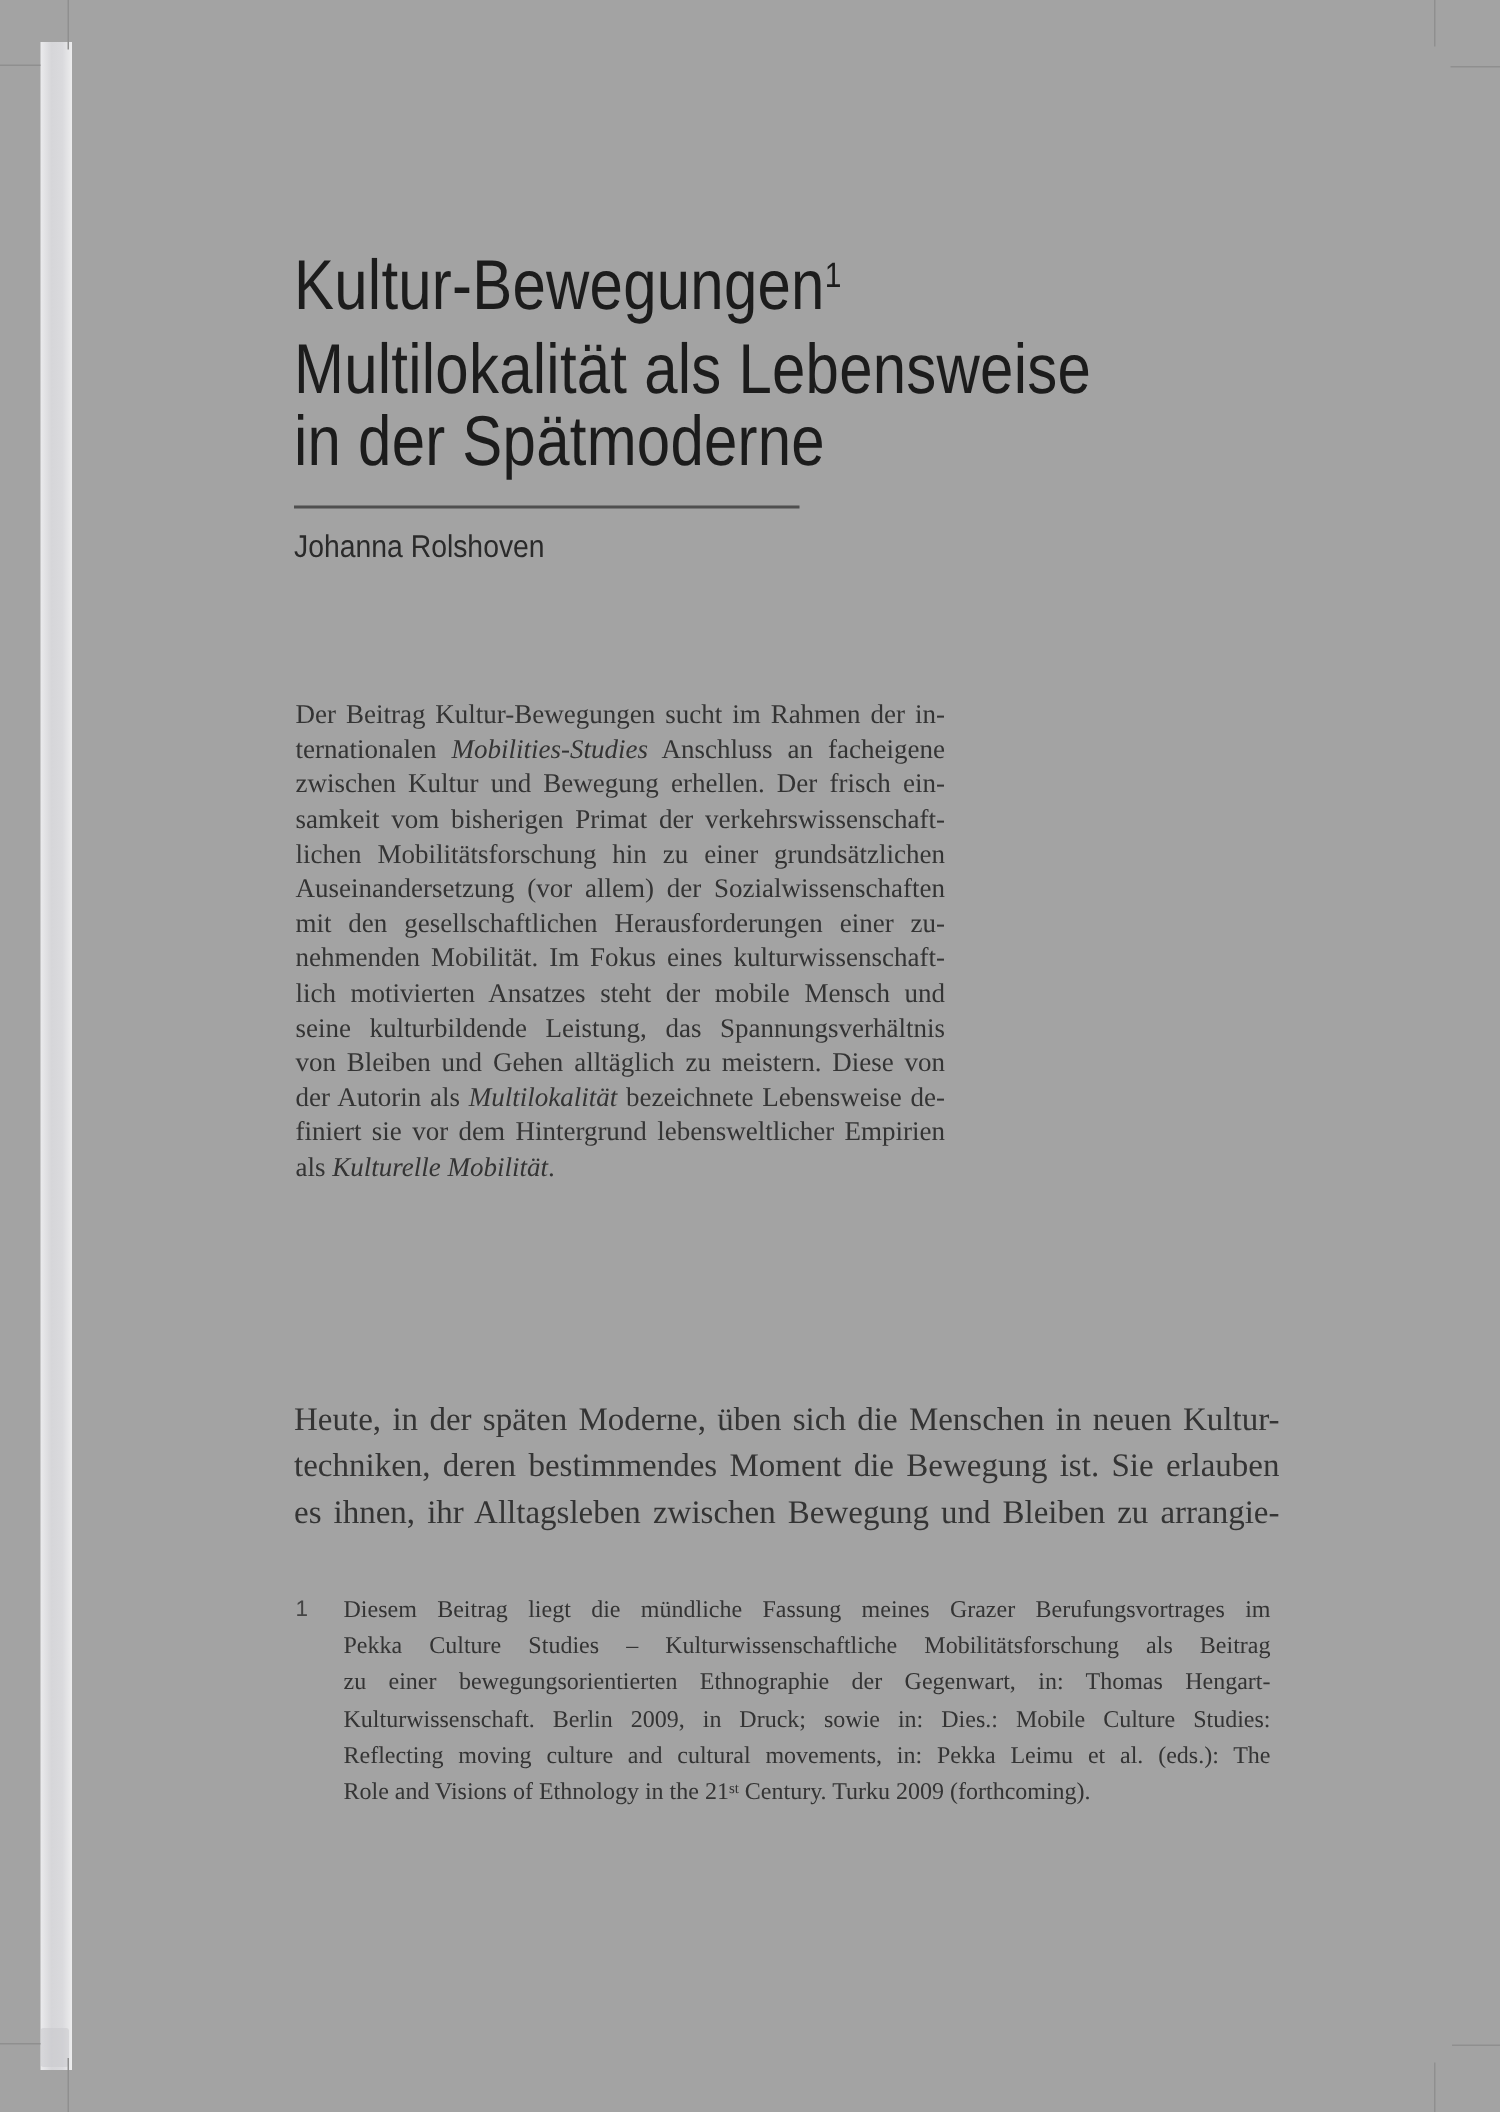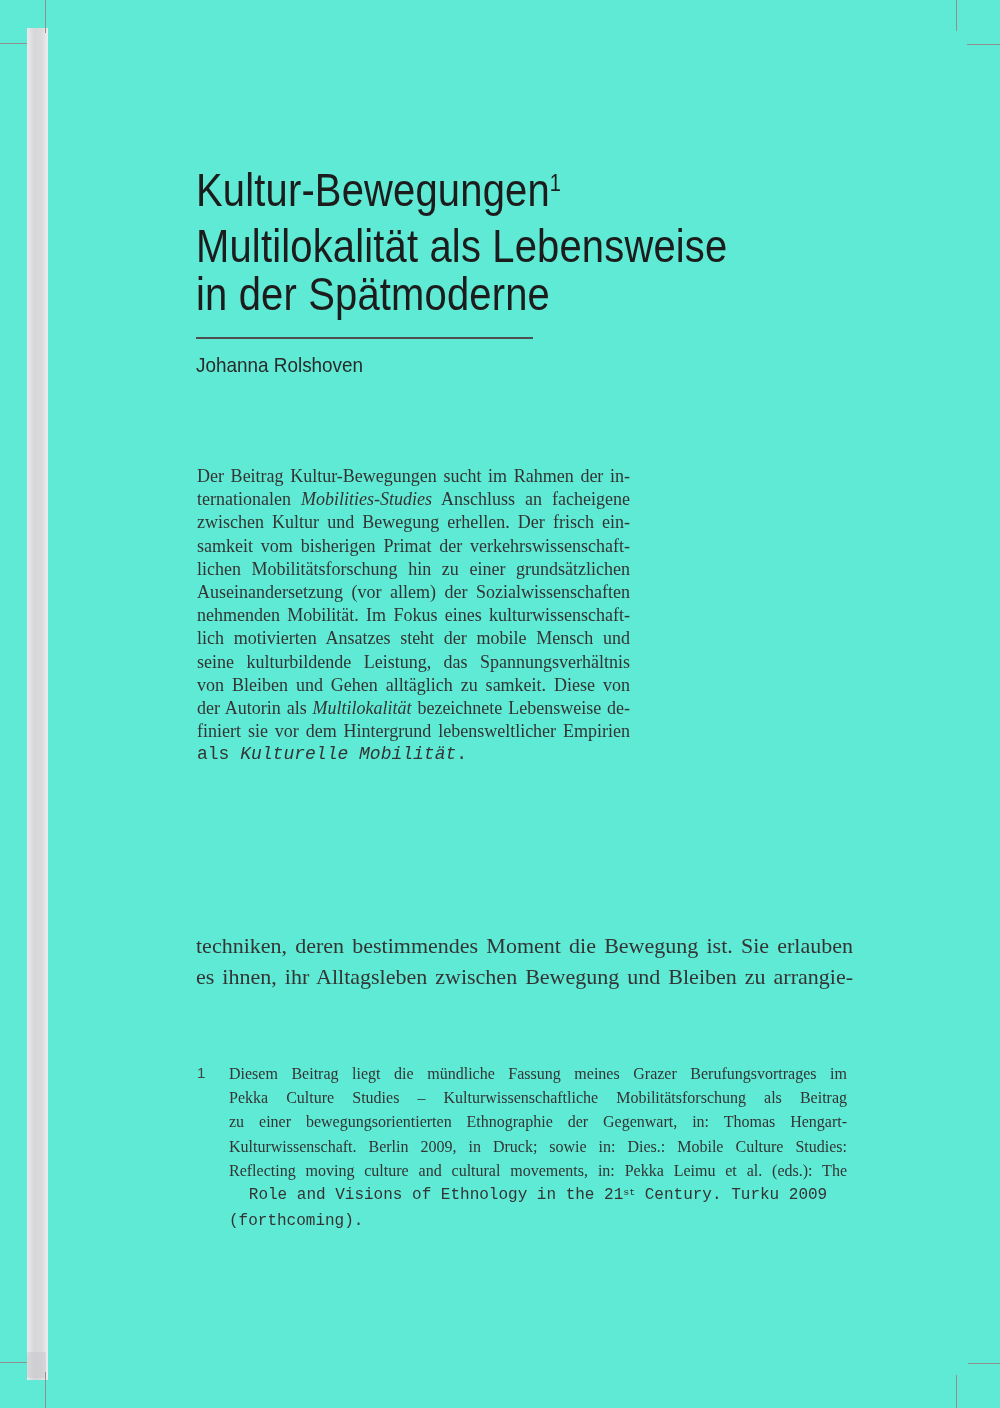--- a/index.html
+++ b/index.html
@@ -6,21 +6,21 @@
     --crop:#8f8f8f;
     --bar-mid:#d6d6d9;
     --title-color:#1c1c1c;
     --serif-color:#343434;
     --rule-color:#4f4f4f;
   }
   html,body{margin:0;padding:0;background:#ffffff;}
   .page{
     position:relative;
     width:1000px;height:1408px;
-    background:#5eead4;
+    background:#a3a3a3;
     overflow:hidden;
     font-family:"Liberation Serif", serif;
   }
   
   .scan-bar{
     position:absolute;left:27px;top:28px;width:21px;height:1352px;
     background:linear-gradient(to right,#ebebed 0%, var(--bar-mid) 35%, #dadadd 70%, #ededee 100%);
   }
   .scan-bar::after{
     content:"";position:absolute;left:0;right:2px;bottom:2px;height:26px;
@@ -84,21 +84,21 @@
     font-size:15px;color:#444;
   }
   .fn-text{
     position:absolute;left:32px;top:0;width:618px;
     font-size:16px;line-height:24.2px;color:var(--serif-color);
   }
   .fn-text sup{font-size:62%;position:relative;top:-0.45em;vertical-align:baseline;}
 
   
   .tline{text-align:justify;text-align-last:justify;}
-  .tline-last{text-align:center;text-align-last:left;font-family:Liberation Mono, monospace;}
+  .tline-last{text-align:center;text-align-last:left;}
   i{font-style:italic;}
 </style>
 </head>
 <body>
 
 <div class="page">
 
   <div class="scan-bar"></div>
   <div class="crop v tl-v"></div>
   <div class="crop h tl-h"></div>
@@ -119,30 +119,32 @@
 
   <p class="author">Johanna Rolshoven</p>
 
   <div class="abstract">
       <div class="tline">Der Beitrag Kultur-Bewegungen sucht im Rahmen der in-</div>
       <div class="tline">ternationalen <i>Mobilities-Studies</i> Anschluss an facheigene</div>
       <div class="tline">zwischen Kultur und Bewegung erhellen. Der frisch ein-</div>
       <div class="tline">samkeit vom bisherigen Primat der verkehrswissenschaft-</div>
       <div class="tline">lichen Mobilitätsforschung hin zu einer grundsätzlichen</div>
       <div class="tline">Auseinandersetzung (vor allem) der Sozialwissenschaften</div>
+      <div class="tline">mit den gesellschaftlichen Herausforderungen einer zu-</div>
       <div class="tline">nehmenden Mobilität. Im Fokus eines kulturwissenschaft-</div>
       <div class="tline">lich motivierten Ansatzes steht der mobile Mensch und</div>
       <div class="tline">seine kulturbildende Leistung, das Spannungsverhältnis</div>
-      <div class="tline">von Bleiben und Gehen alltäglich zu samkeit. Diese von</div>
+      <div class="tline">von Bleiben und Gehen alltäglich zu meistern. Diese von</div>
       <div class="tline">der Autorin als <i>Multilokalität</i> bezeichnete Lebensweise de-</div>
       <div class="tline">finiert sie vor dem Hintergrund lebensweltlicher Empirien</div>
       <div class="tline-last">als <i>Kulturelle Mobilität</i>.</div>
     </div>
 
   <div class="body-par">
+      <div class="tline">Heute, in der späten Moderne, üben sich die Menschen in neuen Kultur-</div>
       <div class="tline">techniken, deren bestimmendes Moment die Bewegung ist. Sie erlauben</div>
       <div class="tline">es ihnen, ihr Alltagsleben zwischen Bewegung und Bleiben zu arrangie-</div>
     </div>
 
   <div class="footnote">
     <span class="fn-marker">1</span>
     <div class="fn-text">
         <div class="tline">Diesem Beitrag liegt die mündliche Fassung meines Grazer Berufungsvortrages im</div>
         <div class="tline">Pekka Culture Studies – Kulturwissenschaftliche Mobilitätsforschung als Beitrag</div>
         <div class="tline">zu einer bewegungsorientierten Ethnographie der Gegenwart, in: Thomas Hengart-</div>

